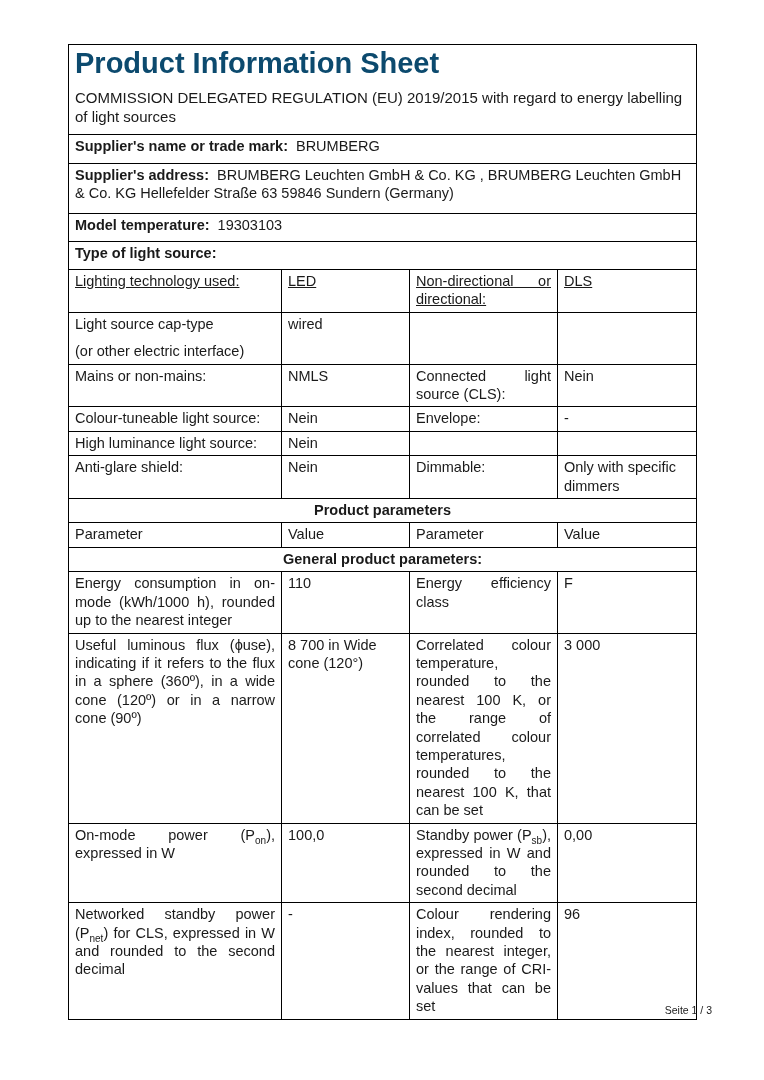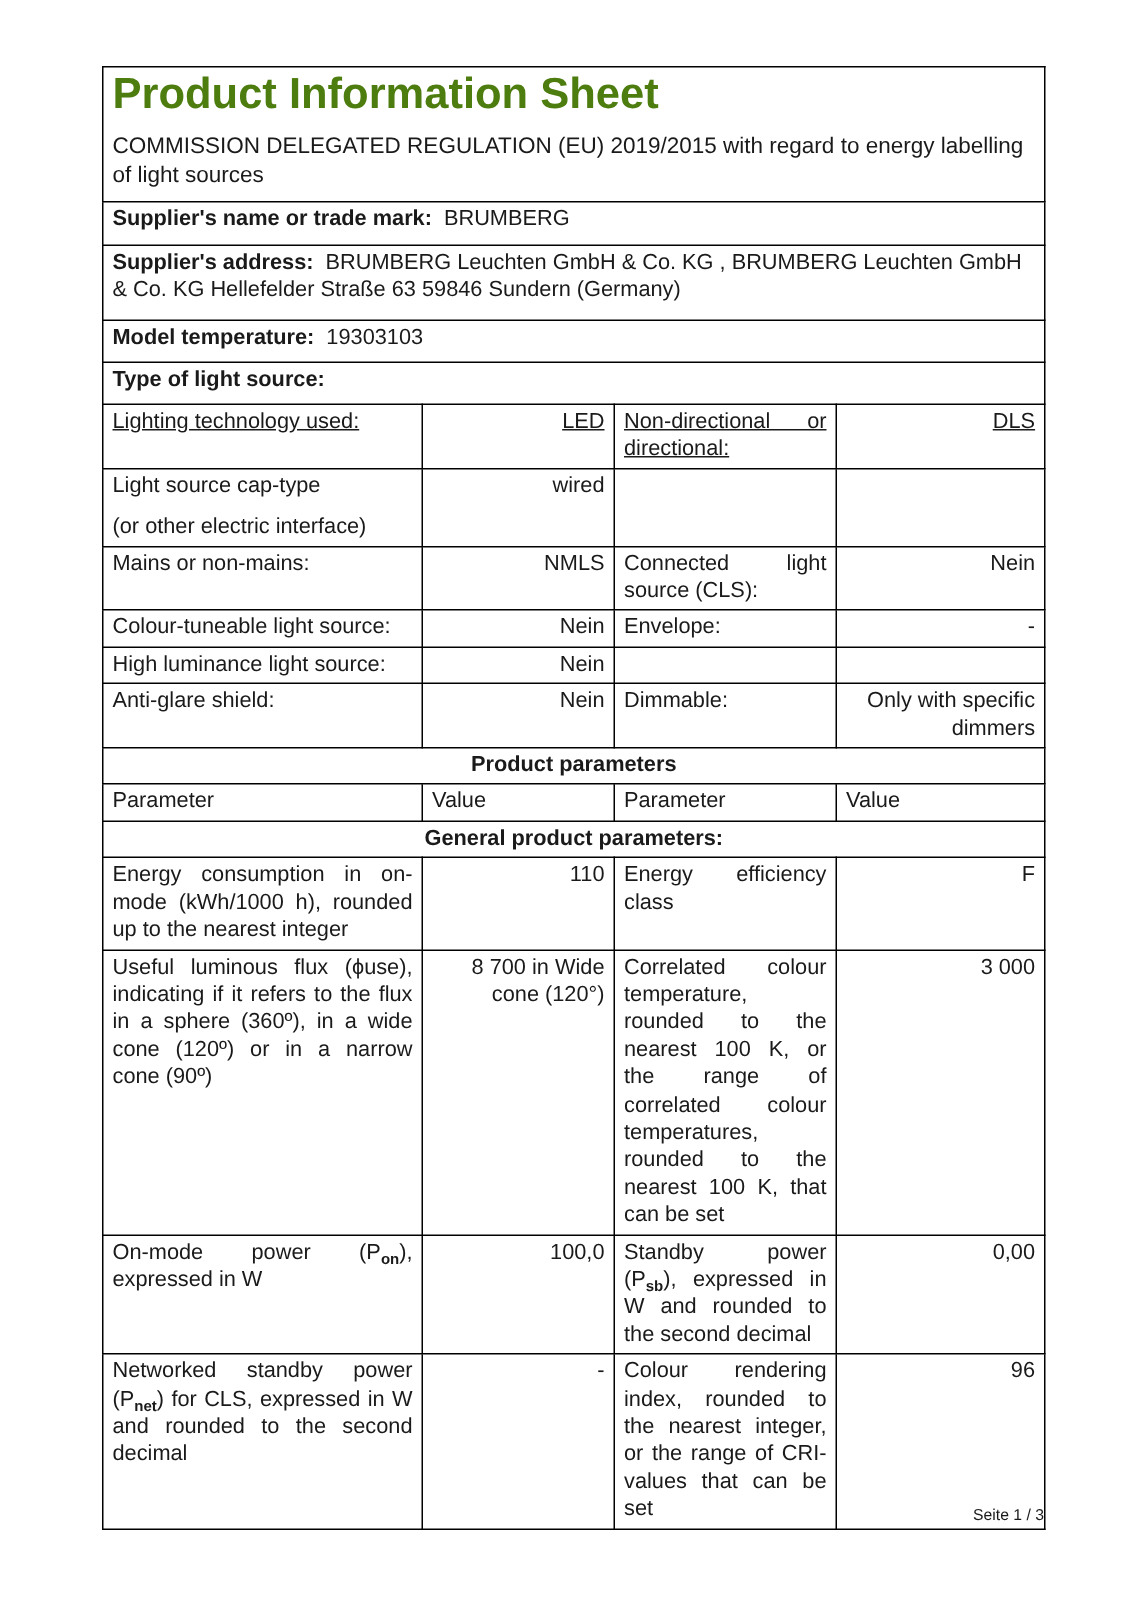--- a/index.html
+++ b/index.html
@@ -38,24 +38,24 @@
   }
   .doc-subtitle {
     margin: 9px 0 0 0;
     font-size: 15px;
     line-height: 1.25;
   }
   .info-cell { padding: 4px 6px 5px 8px; font-size: 15px; }
   .info-label { font-weight: bold; }
   .info-value { margin-left: 8px; }
   .just { text-align: justify; }
-  .val  { text-align: right; }
+  .val  { text-align: left; }
   .sect { text-align: center; font-weight: bold; }
   .gap  { margin-top: 9px; }
-  sub { font-size: 10px; line-height: 0; font-weight: bold; }
+  sub { font-size: 10px; line-height: 0; }
   
   .r-title { height: 90px; }
   .r-name  { height: 29px; }
   .r-addr  { height: 50px; }
   .r-model { height: 28px; }
   .r-type  { height: 28px; }
   .r-t1 { height: 40px; text-decoration: underline; }
   .r-t2 { height: 46px; }
   .r-t3 { height: 41px; }
   .r-t4 { height: 21px; }
@@ -64,41 +64,41 @@
   .r-pp { height: 22px; padding-left: 32px; }
   .r-ph { height: 22px; padding-left: 28px; }
   .r-gp { height: 21px; }
   .r-g1 { height: 59px; }
   .r-g2 { height: 188px; }
   .r-g3 { height: 77px; }
   .r-g4 { height: 112px; }
   .footer {
     position: absolute;
     top: 1004px;
-    right: 68px;
+    right: 52px;
     font-size: 10.5px;
     color: #1a1a1a;
   }
 </style>
 </head>
 <body>
 
 <div class="sheet">
   <table class="doc">
     <colgroup>
       <col style="width:213px">
       <col style="width:128px">
       <col style="width:148px">
       <col style="width:139px">
     </colgroup>
 
     <tbody>
         <tr class="r-title">
       <td colspan="4" class="title-cell">
-        <h1 class="doc-title" style="color: #4d7c0f;">Product Information Sheet</h1>
+        <h1 class="doc-title" style="color: #0c4a6e;">Product Information Sheet</h1>
         <p class="doc-subtitle">COMMISSION DELEGATED REGULATION (EU) 2019/2015 with regard to energy labelling of light sources</p>
       </td>
     </tr>
 
     <tr class="r-name">
       <td colspan="4" class="info-cell">
         <span class="info-label">Supplier's name or trade mark:</span><span class="info-value">BRUMBERG</span>
       </td>
     </tr>
 

